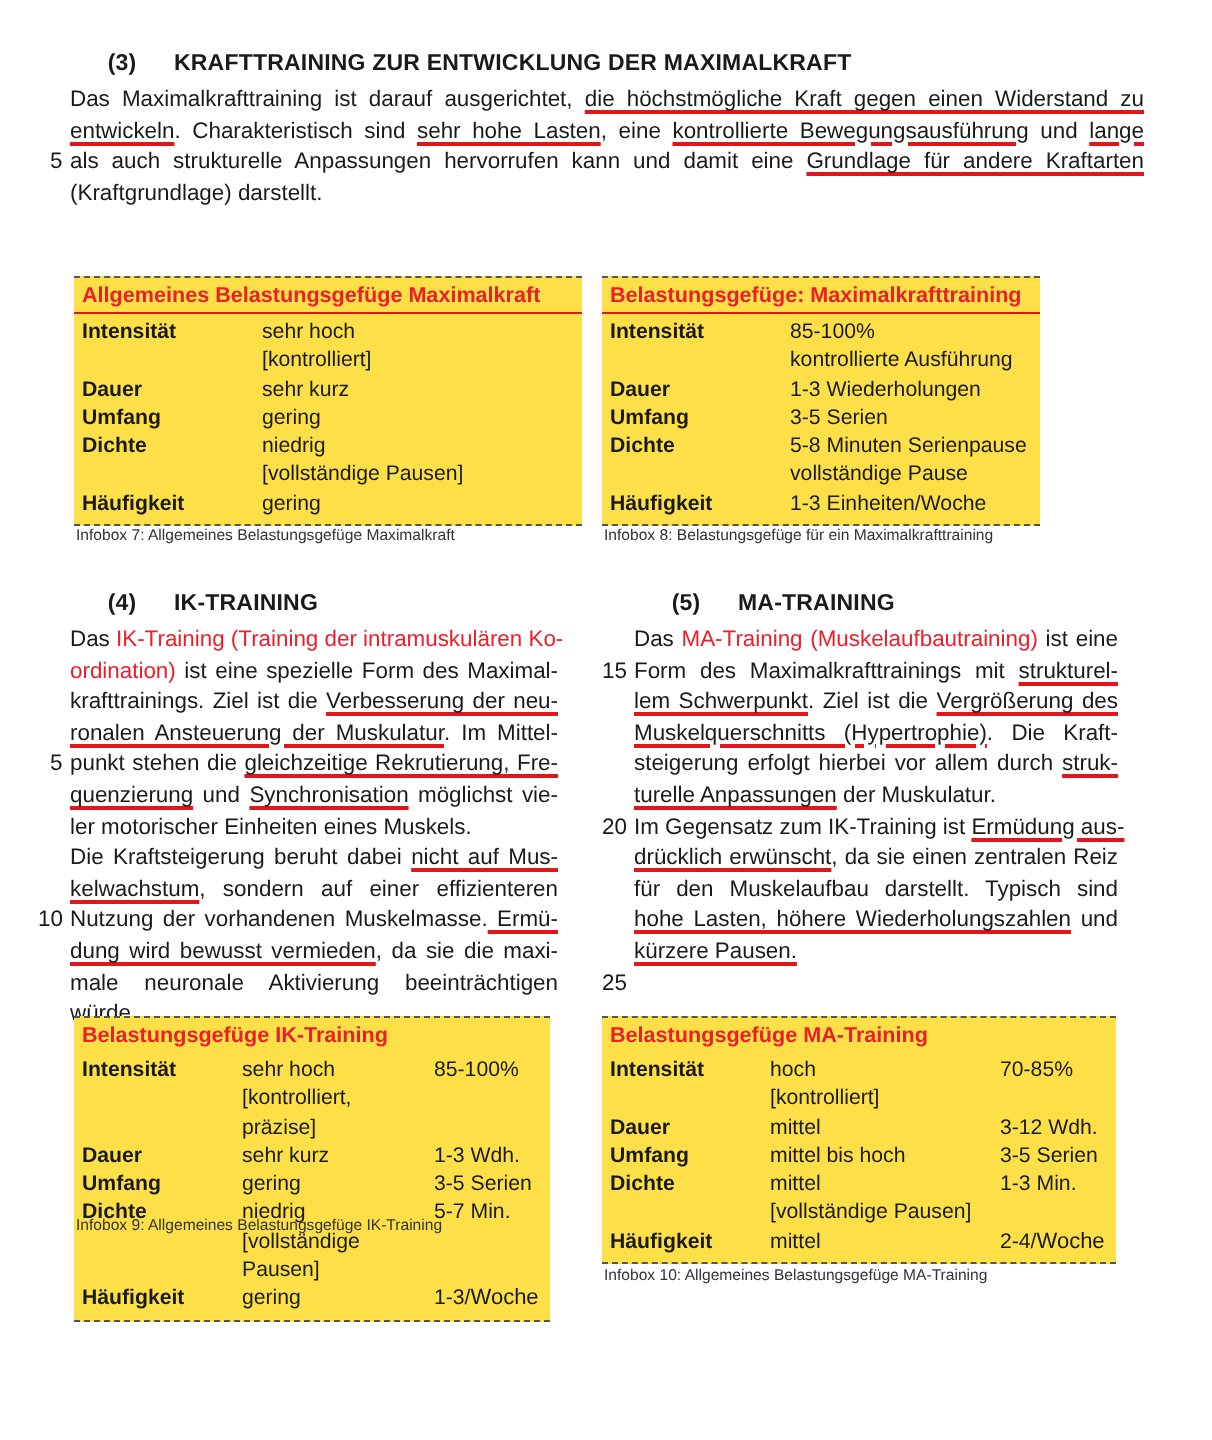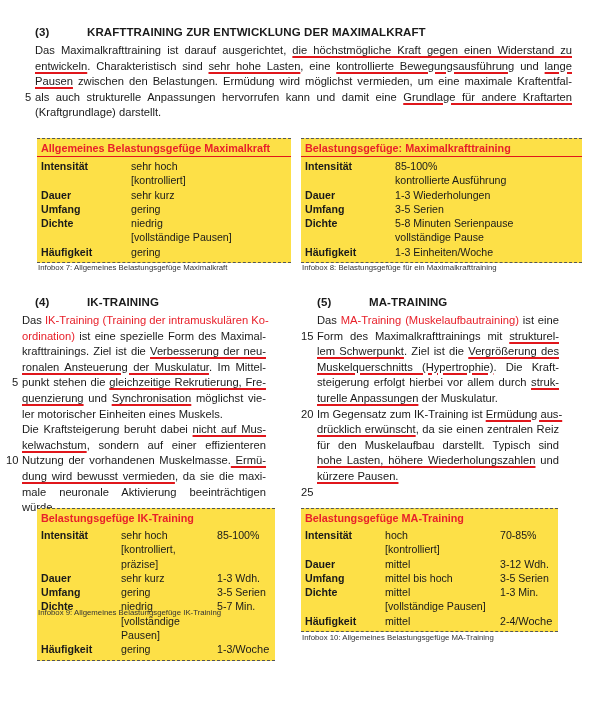--- a/index.html
+++ b/index.html
@@ -1,21 +1,21 @@
 <!DOCTYPE html>
 <html><head>
 <meta charset="utf-8">
 <style>
   * { box-sizing: border-box; margin: 0; padding: 0; }
   html, body { width: 606px; height: 720px; background: #ffffff; overflow: hidden; }
   body { font-family: "Liberation Sans", sans-serif; color: #1a1a1a; position: relative; }
 
   .page { position: absolute; left: 0; top: 0; width: 606px; height: 720px; }
 
-  .heading { position: absolute; font-weight: bold; font-size: 11.5px; color: #1a1a1a; letter-spacing: 0.1px; }
+  .heading { position: absolute; font-weight: bold; font-size: 11.5px; color: #1a1a1a; letter-spacing: 0.1px; text-align: center; }
   .heading .num { display: inline-block; width: 52px; }
 
   .para { position: absolute; font-size: 11.2px; line-height: 15.6px; text-align: justify; color: #1a1a1a; }
   .para .line { display: block; position: relative; white-space: nowrap; }
   .para .line.just { text-align: justify; text-align-last: justify; }
   .lineno { position: absolute; left: -10px; top: 0; font-size: 11.2px; }
   .lineno2 { position: absolute; left: -16px; top: 0; font-size: 11.2px; }
 
   .u { text-decoration: underline; text-decoration-color: #e0161b; text-decoration-thickness: 1.6px; text-underline-offset: 2px; }
   .red { color: #e8202a; }
@@ -35,21 +35,20 @@
 
 <div class="page">
 
   <div class="heading" style="left:35px; top:26px;">
     <span class="num">(3)</span><span>KRAFTTRAINING ZUR ENTWICKLUNG DER MAXIMALKRAFT</span>
   </div>
 
   <div class="para" style="left:35px; top:43px; width:537px;">
     <span class="line just"><span>Das Maximalkrafttraining ist darauf ausgerichtet, </span><span class="u">die höchstmögliche Kraft gegen einen Widerstand zu</span></span>
     <span class="line just"><span class="u">entwickeln</span><span>. Charakteristisch sind </span><span class="u">sehr hohe Lasten</span><span>, eine </span><span class="u">kontrollierte Bewegungsausführung</span><span> und </span><span class="u">lange</span></span>
-    <span class="line just"><span class="u">Pausen</span><span> zwischen den Belastungen. Ermüdung wird möglichst vermieden, um eine maximale Kraftentfal-</span></span>
     <span class="line just"><span class="lineno">5</span><span>als auch strukturelle Anpassungen hervorrufen kann und damit eine </span><span class="u">Grundlage für andere Kraftarten</span></span>
     <span class="line"><span>(Kraftgrundlage) darstellt.</span></span>
   </div>
 
   <div class="infobox" style="left:37px; top:138px; width:254px;">
     <div class="title">Allgemeines Belastungsgefüge Maximalkraft</div>
     <table>
       <tbody id="ib7">
           <tr>
             <td class="k" style="width: 90px;">Intensität</td>
@@ -77,21 +76,21 @@
           </tr>
           <tr>
             <td class="k" style="width: 90px;">Häufigkeit</td>
             <td>gering</td>
           </tr>
         </tbody>
     </table>
   </div>
   <div class="caption" style="left:38px; top:263px;">Infobox 7: Allgemeines Belastungsgefüge Maximalkraft</div>
 
-  <div class="infobox" style="left:301px; top:138px; width:281px;">
+  <div class="infobox" style="left:301px; top:138px; width:219px;">
     <div class="title">Belastungsgefüge: Maximalkrafttraining</div>
     <table>
       <tbody id="ib8">
           <tr>
             <td class="k" style="width: 90px;">Intensität</td>
             <td>85-100%</td>
           </tr>
           <tr>
             <td class="k" style="width: 90px;"></td>
             <td>kontrollierte Ausführung</td>
@@ -118,21 +117,21 @@
           </tr>
         </tbody>
     </table>
   </div>
   <div class="caption" style="left:302px; top:263px;">Infobox 8: Belastungsgefüge für ein Maximalkrafttraining</div>
 
   <div class="heading" style="left:35px; top:296px;">
     <span class="num">(4)</span><span>IK-TRAINING</span>
   </div>
 
-  <div class="para" style="left:22px; top:313px; width:244px;">
+  <div class="para" style="left:35px; top:313px; width:244px;">
     <span class="line just">Das <span class="red">IK-Training (Training der intramuskulären Ko-</span></span>
     <span class="line just"><span class="red">ordination)</span> ist eine spezielle Form des Maximal-</span>
     <span class="line just">krafttrainings. Ziel ist die <span class="u">Verbesserung der neu-</span></span>
     <span class="line just"><span class="u">ronalen Ansteuerung der Muskulatur</span>. Im Mittel-</span>
     <span class="line just"><span class="lineno">5</span>punkt stehen die <span class="u">gleichzeitige Rekrutierung, Fre-</span></span>
     <span class="line just"><span class="u">quenzierung</span> und <span class="u">Synchronisation</span> möglichst vie-</span>
     <span class="line">ler motorischer Einheiten eines Muskels.</span>
     <span class="line just">Die Kraftsteigerung beruht dabei <span class="u">nicht auf Mus-</span></span>
     <span class="line just"><span class="u">kelwachstum</span>, sondern auf einer effizienteren</span>
     <span class="line just"><span class="lineno2">10</span>Nutzung der vorhandenen Muskelmasse.<span class="u"> Ermü-</span></span>

